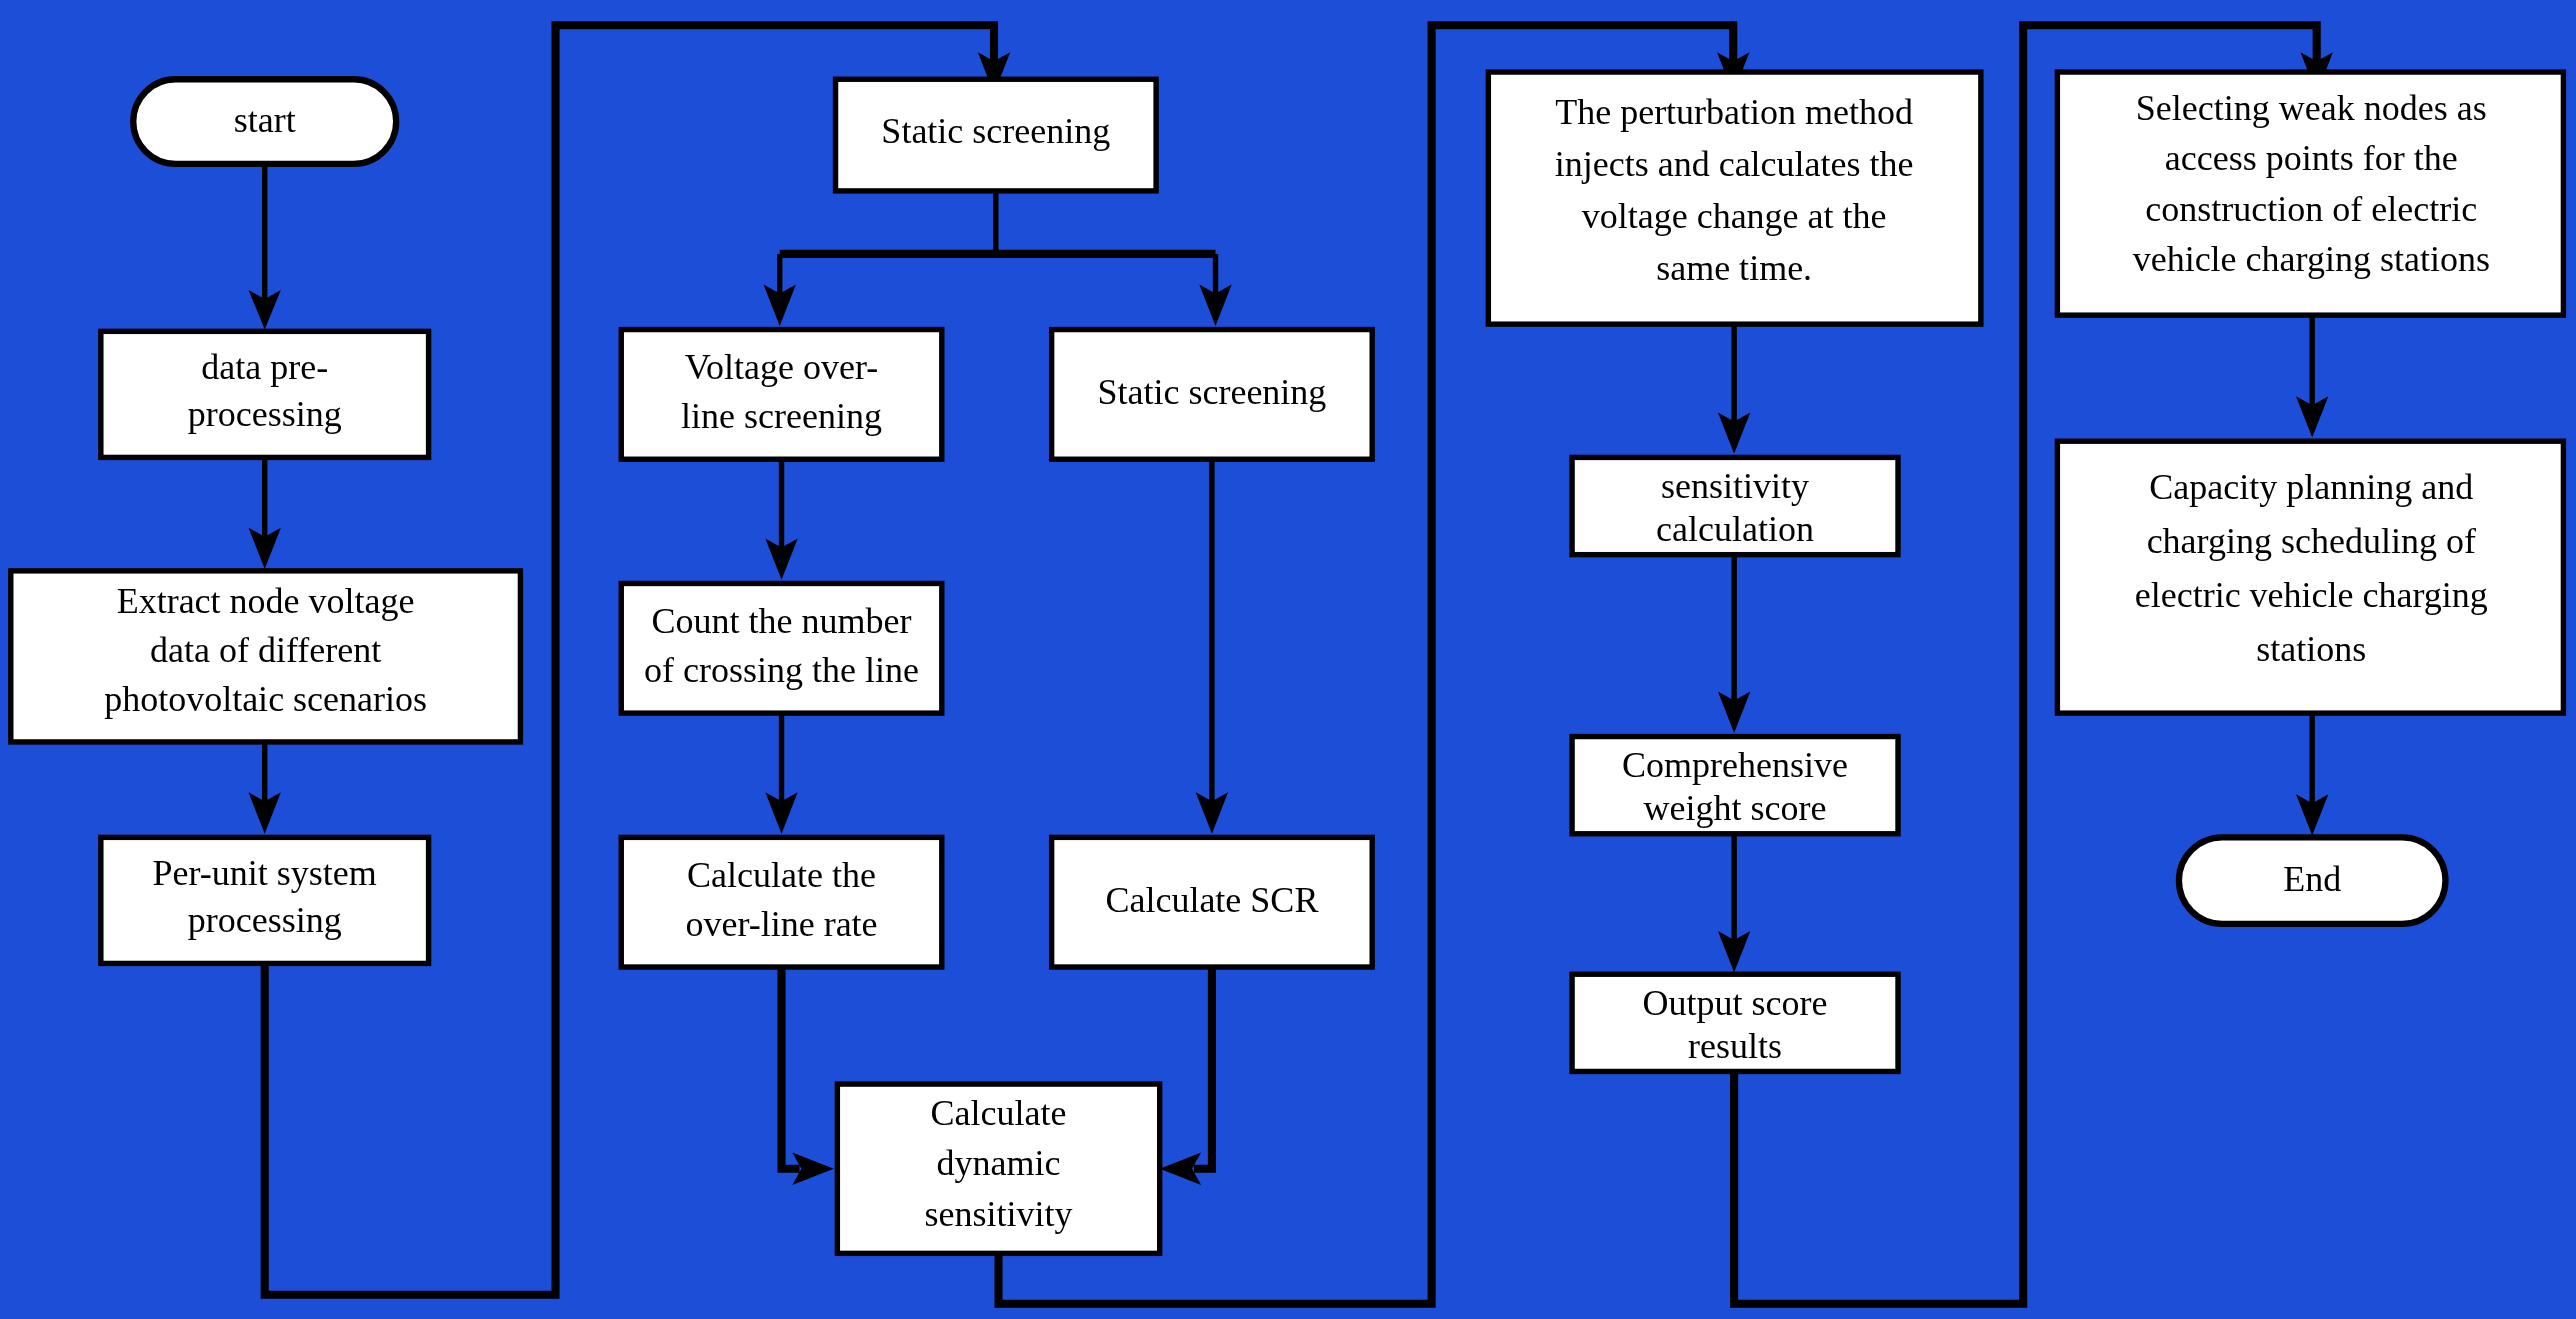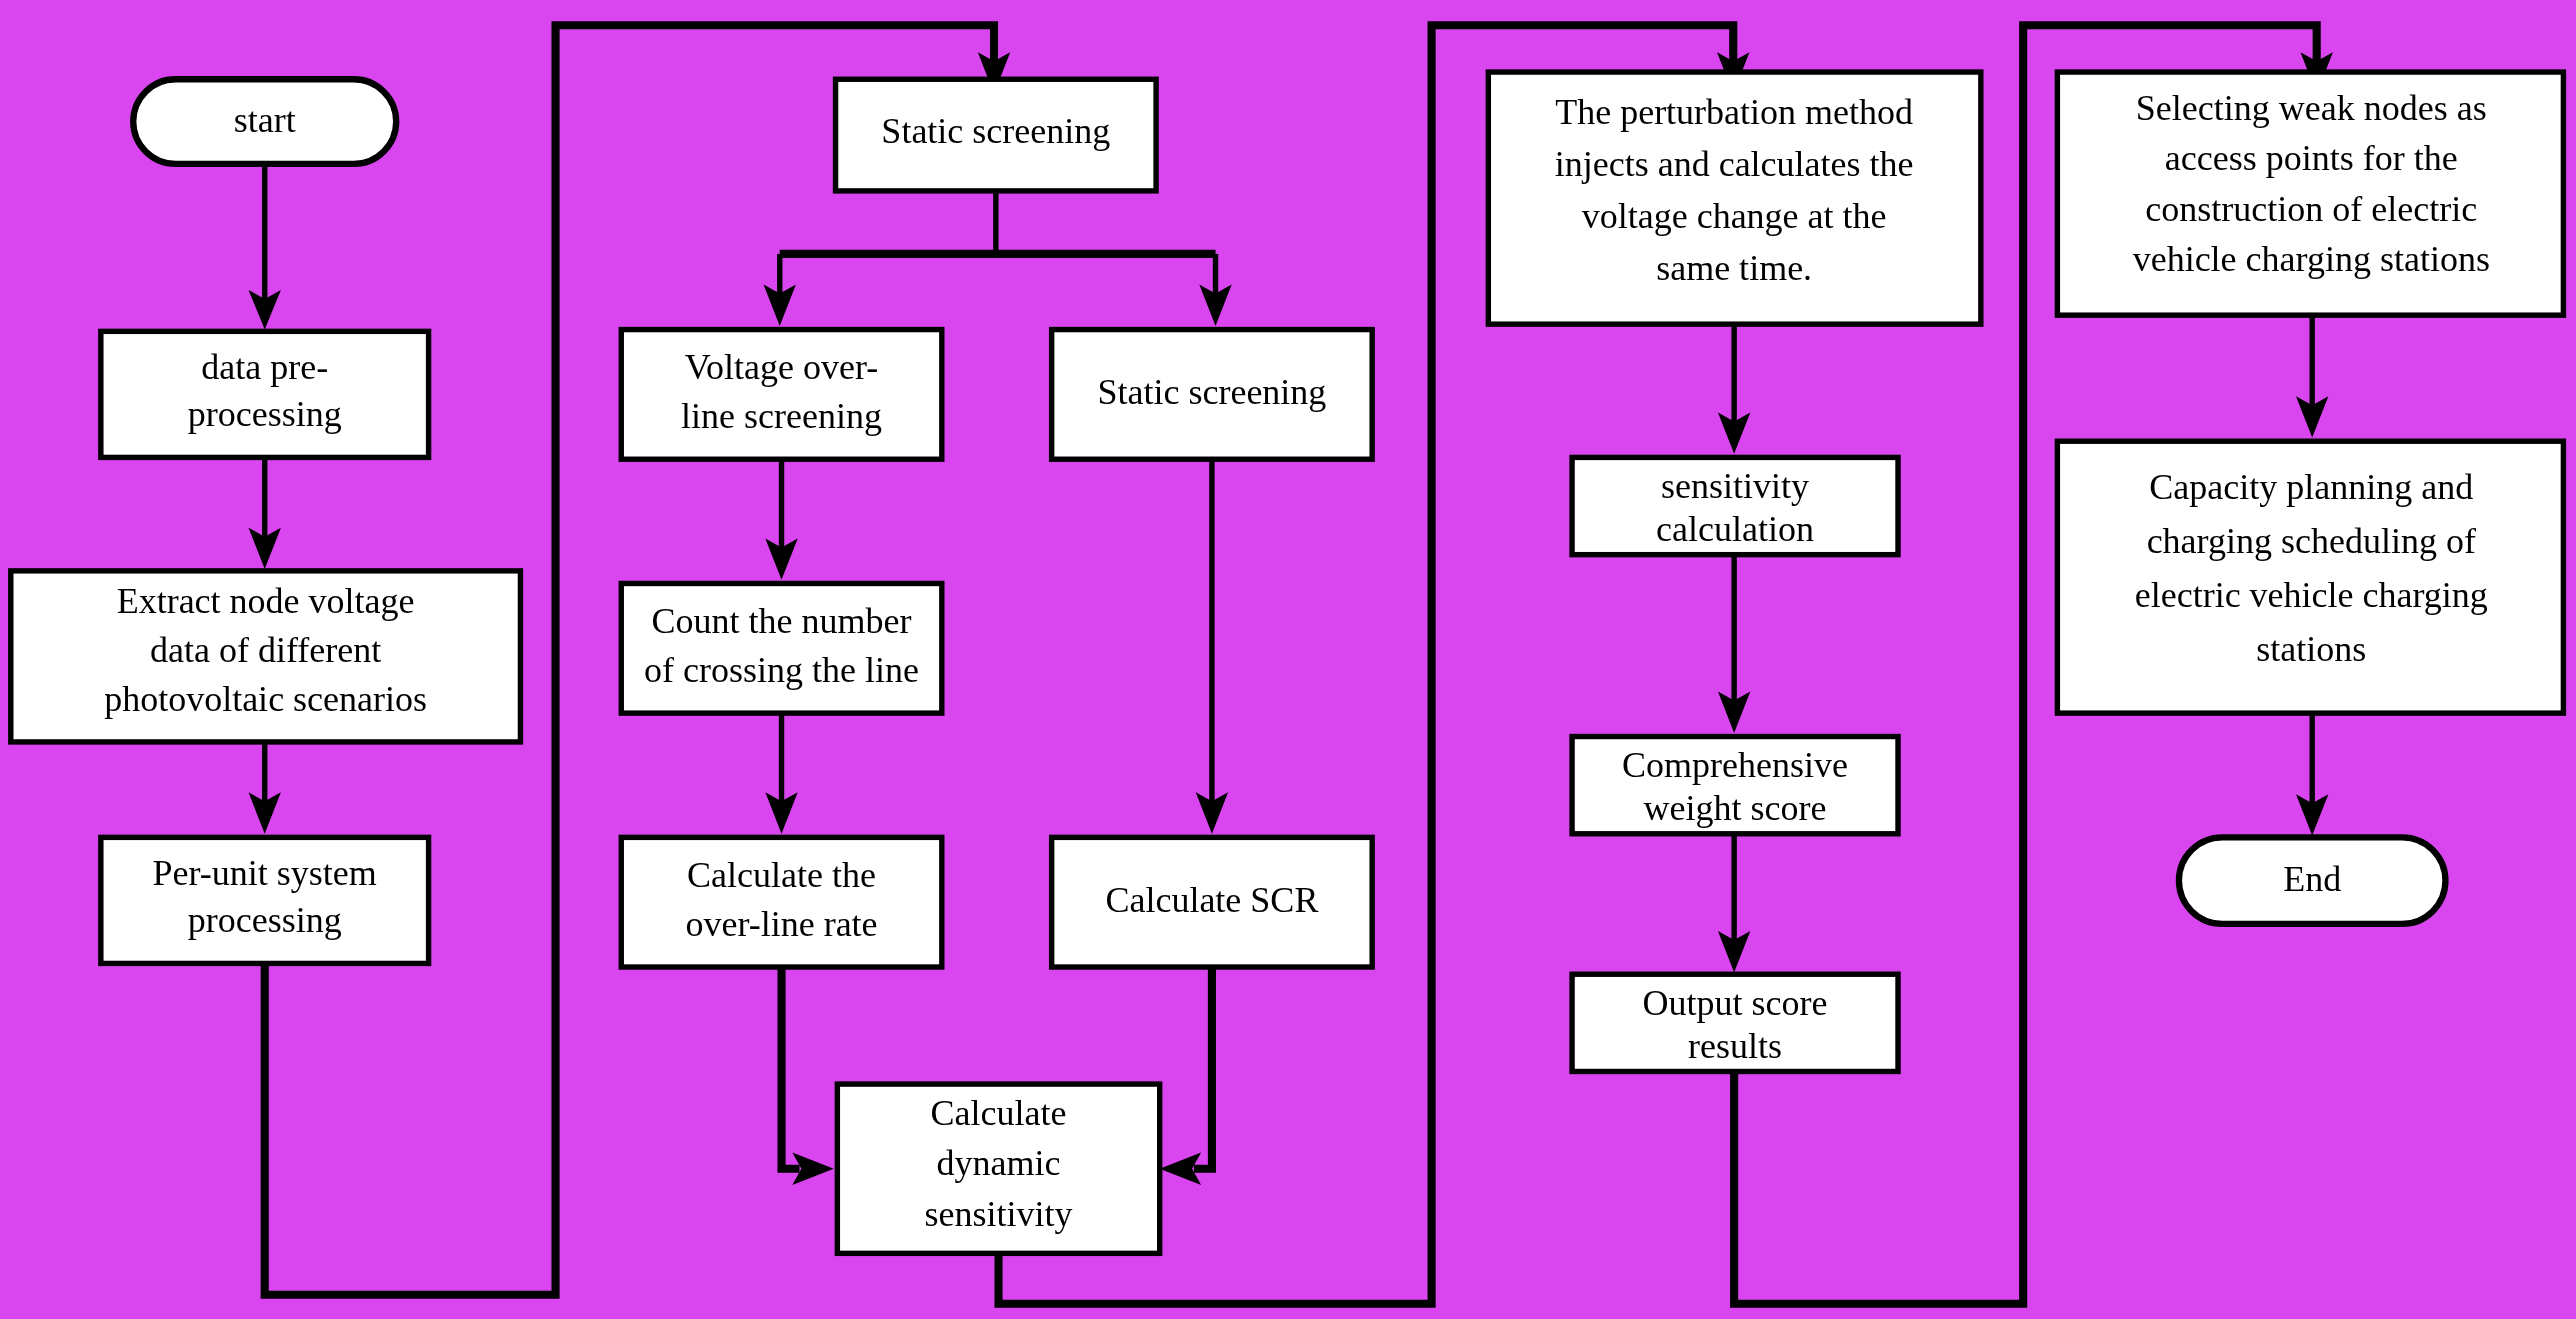--- a/index.html
+++ b/index.html
@@ -7,21 +7,21 @@
     padding: 0;
     background: #ffffff;
   }
   body {
     font-family: "Liberation Serif", "DejaVu Serif", serif;
   }
   #flowchart-root {
     position: relative;
     width: 2576px;
     height: 1320px;
-    background: #d946ef;
+    background: #1d4ed8;
     overflow: hidden;
     text-align: center;
   }
   svg.fc {
     display: block;
     width: 2576px;
     height: 1320px;
   }
   .node-rect {
     fill: #ffffff;

